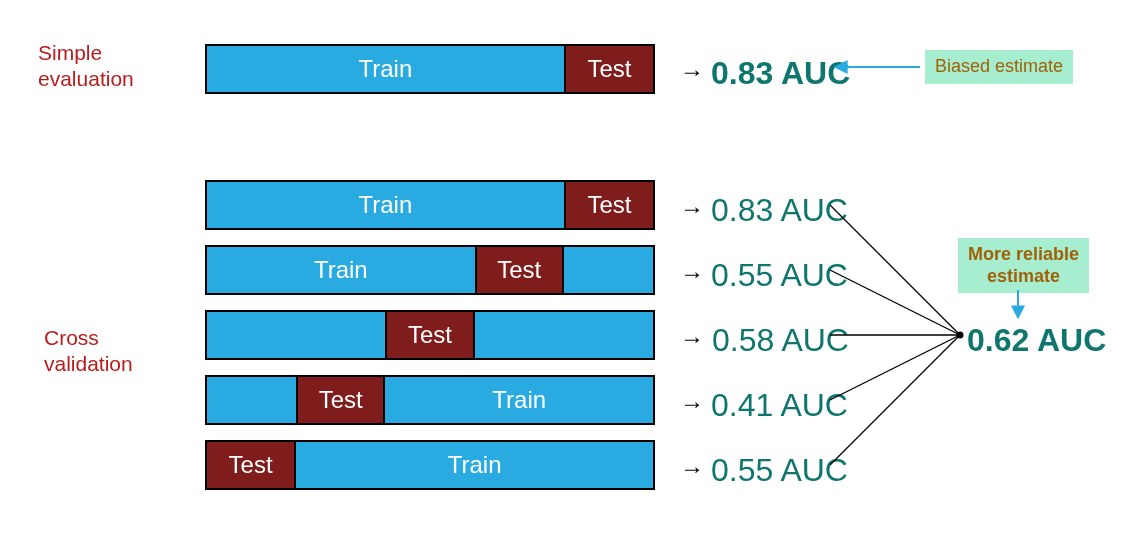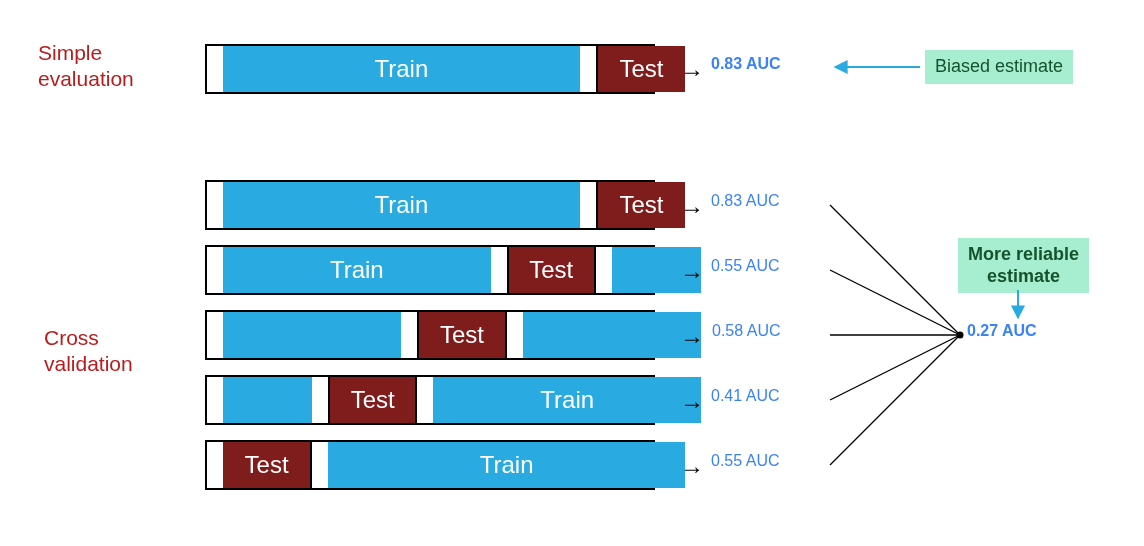--- a/index.html
+++ b/index.html
@@ -23,42 +23,41 @@
     height: 50px;
     border: 2px solid #000;
     display: flex;
   }
   .seg {
     display: flex;
     align-items: center;
     justify-content: center;
     font-size: 24px;
     color: #fff;
-    margin-left: 16px;
   }
   .train { background: #29abe2; }
   .test  { background: #7f1d1d; border-left: 2px solid #000; border-right: 2px solid #000; }
   .test:first-child { border-left: none; }
   .test:last-child  { border-right: none; }
   .arrow {
     position: absolute;
     font-size: 24px;
     color: #000;
   }
   .result {
     position: absolute;
-    font-size: 16px;
-    color: #3b82f6;
+    font-size: 32px;
+    color: #0f766e;
   }
   .result.bold { font-weight: 800; }
   .tag {
     position: absolute;
     background: #a7eed1;
     font-size: 18px;
-    color: #14532d;
+    color: #a16207;
     padding: 6px 10px;
     text-align: center;
     line-height: 1.2;
   }
   svg.overlay {
     position: absolute;
     top: 0; left: 0;
     width: 1144px;
     height: 546px;
     pointer-events: none;
@@ -134,21 +133,21 @@
   <div class="seg test" style="flex:0 0 20%;">
       <span>Test</span>
     </div>
   <div class="seg train" style="flex:0 0 80%;">
       <span>Train</span>
     </div>
 </div>
 <div class="arrow" style="left:680px; top:452px;">→</div>
 <div class="result" style="left:711px; top:452px;">0.55 AUC</div>
 
-<div class="result bold" style="left:967px; top:322px;">0.27 AUC</div>
+<div class="result bold" style="left:967px; top:322px;">0.62 AUC</div>
 
 <div class="tag" style="left:958px; top:238px; white-space:pre-line;font-weight:bold;">More reliable
 estimate</div>
 
 <svg class="overlay">
   <defs>
     <marker id="arr-blue" viewBox="0 0 10 10" refX="9" refY="5" markerWidth="7" markerHeight="7" orient="auto-start-reverse">
       <path d="M 0 0 L 10 5 L 0 10 z" fill="#29abe2"></path>
     </marker>
   </defs>

